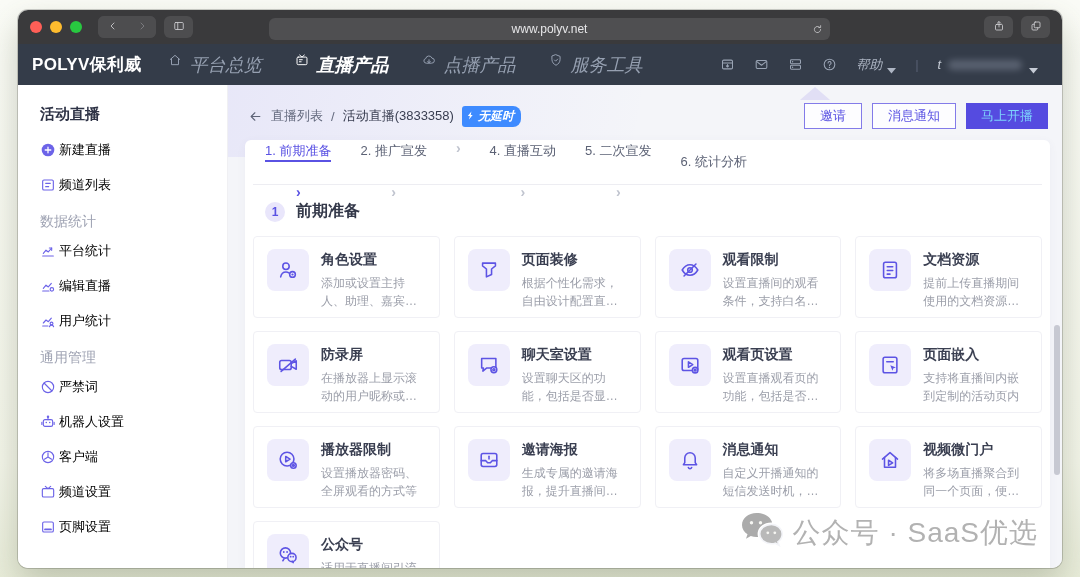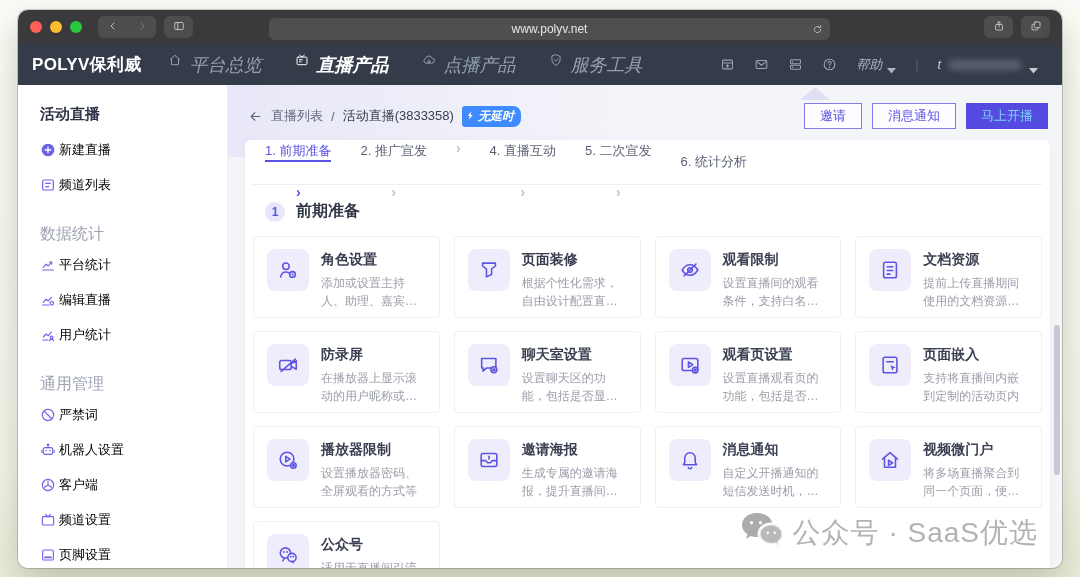--- a/index.html
+++ b/index.html
@@ -39,21 +39,21 @@
   .user{display:flex;align-items:center;gap:7px;font-size:13px;color:#c6ccd6;cursor:pointer;}
   .blur-bar{width:74px;height:10px;background:#7e8697;border-radius:5px;filter:blur(3px);opacity:.5;}
   
   .page-body{display:flex;height:483px;}
   .sidebar{width:210px;background:#fff;border-right:1px solid #f0f0f3;padding:20px 0 0 22px;
     box-sizing:border-box;flex-shrink:0;overflow:hidden;}
   .sidebar-title{font-size:15px;font-weight:bold;color:#2e3346;margin-bottom:8px;}
   .side-item{display:flex;align-items:center;gap:3px;height:35px;font-size:13px;color:#000000;cursor:pointer;}
   .side-item svg{width:16px;height:16px;}
   .side-ico{color:#6c63e8;display:flex;}
-  .side-label{font-size:16px;color:#9fa3b3;margin:22px 0 2px;}
+  .side-label{font-size:14px;color:#9fa3b3;margin:11px 0 2px;}
   .content{flex:1;background:#f4f5f9;position:relative;overflow:hidden;}
   .content::before{content:"";position:absolute;top:0;left:0;right:0;height:72px;
     background:linear-gradient(100deg,rgba(124,112,240,.10),rgba(124,112,240,0) 50%);pointer-events:none;}
   .tri{position:absolute;left:572px;top:2px;width:0;height:0;border-left:15px solid transparent;
     border-right:15px solid transparent;border-bottom:13px solid #dddaf4;opacity:.85;}
   .content-header{display:flex;align-items:center;padding:18px 14px 0 20px;position:relative;}
   .breadcrumb{display:flex;align-items:center;gap:8px;font-size:13px;color:#646a7e;}
   .bc-back{display:flex;color:#5f6578;cursor:pointer;}
   .bc-back svg{width:15px;height:15px;}
   .bc-parent{cursor:pointer;}

